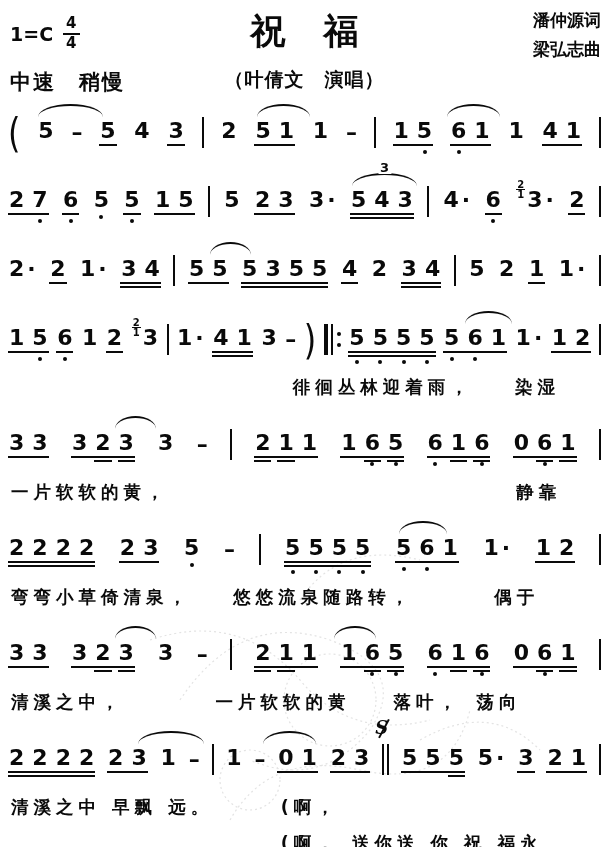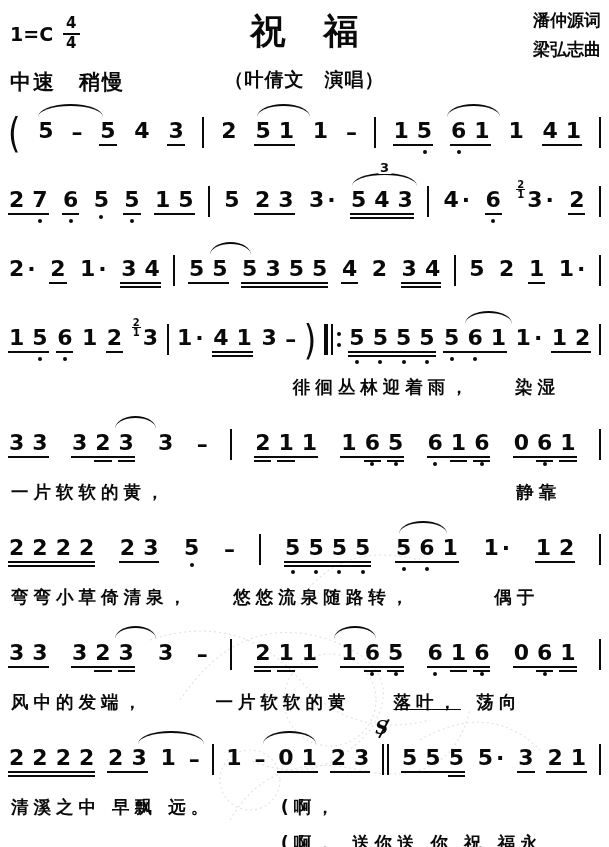--- a/index.html
+++ b/index.html
@@ -757,23 +757,23 @@
               <i class="ld deep"></i>
             </span>
             <span class="n">
               <span>1</span>
               <i class="x2line"></i>
             </span>
           </span>
           <span class="bar"></span>
         </div>
         <div class="lyr">
-          <span class="seg" style="left: 0.5%;">风中的发端，</span>
+          <span class="seg" style="left: 0.5%;">清溪之中，</span>
           <span class="seg" style="left: 35%;">一片软软的黄</span>
-          <span class="seg" style="left: 65%; text-decoration: underline;">落叶，</span>
+          <span class="seg" style="left: 65%;">落叶，</span>
           <span class="seg" style="left: 79%;">荡向</span>
         </div>
       </div>
       <div class="mrow">
         <div class="arc" style="left: 22%; width: 11%;"></div>
         <div class="arc" style="left: 43%; width: 9%;"></div>
         <div class="mus">
           <span class="g u2">
             <span class="n">
               <span>2</span>

